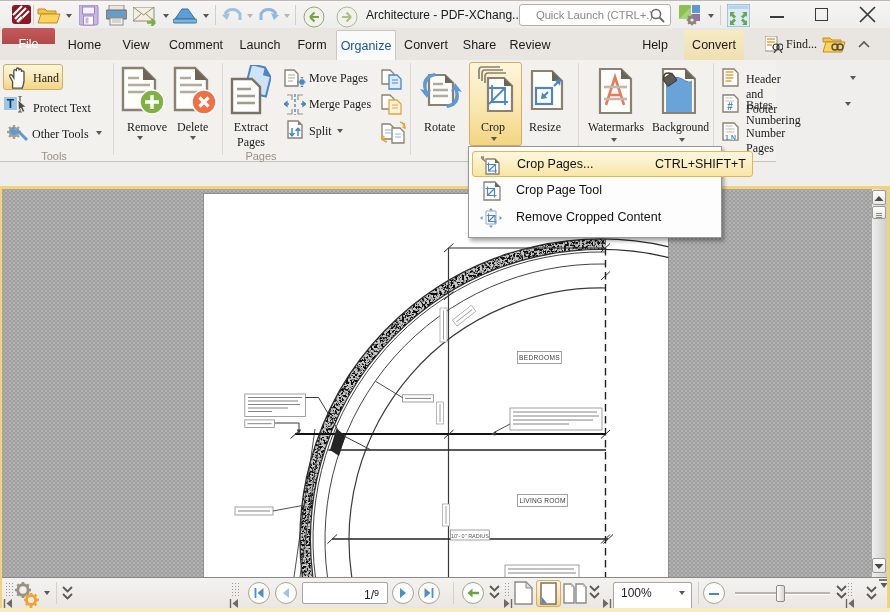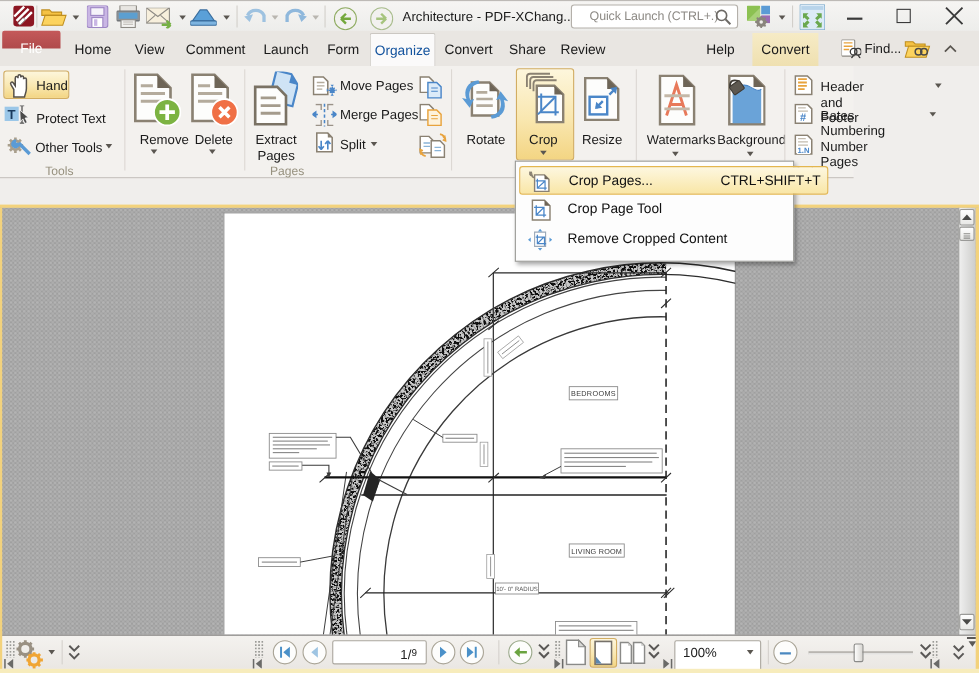--- a/index.html
+++ b/index.html
@@ -13,21 +13,21 @@
 
 #tabrow{position:absolute;left:0;top:28px;width:890px;height:32px;background:#e9e6e2;}
 .rtab{position:absolute;top:2px;height:30px;line-height:30px;font-size:12.5px;color:#1a1a1a;text-align:center;}
 #tab-file{top:0;height:16px;line-height:32px;background:linear-gradient(#c4595a,#b04a4b);color:#fff;border-radius:2px 2px 0 0;}
 #tab-organize{background:#fbfafa;color:#15549e;border:1px solid #cbc7c2;border-bottom:none;border-radius:2px 2px 0 0;}
 #tab-format{background:linear-gradient(#f6ebc6,#efe0b0);}
 
 #ribbon{position:absolute;left:0;top:60px;width:776px;height:102px;background:#f3f1ee;border-bottom:1px solid #c7c3be;}
 .gsep{position:absolute;top:3px;width:1px;height:92px;background:#dcd8d3;}
 .glabel{position:absolute;top:90px;font-size:11px;color:#97917f;width:120px;text-align:center;}
-.btxt{font-size:12px;color:#1a1a1a;}
+.btxt{font-size:12px;color:#1a1a1a;font-family:Liberation Serif, serif;}
 .hl{background:linear-gradient(#fdf6dc,#f9e7b0 55%,#f3d583);border:1px solid #d2ad62;border-radius:3px;}
 .dda{width:0;height:0;border-left:3.5px solid transparent;border-right:3.5px solid transparent;border-top:4px solid #5a5650;}
 
 #doctabs{position:absolute;left:0;top:162px;width:890px;height:26px;background:#4b4947;}
 #dtab{position:absolute;left:2px;top:1px;width:95px;height:25px;background:linear-gradient(#fdf0bf,#f6d47c);border-radius:3px 3px 0 0;font-size:12px;color:#111;line-height:24px;padding-left:9px;}
 #dplus{position:absolute;left:100px;top:4px;width:22px;height:22px;background:#5d5b59;color:#fff;font-size:17px;line-height:21px;text-align:center;}
 #dclose{position:absolute;left:866px;top:0;width:24px;height:26px;text-align:center;border-left:1px solid #6a6866;}
 #yline{position:absolute;left:0;top:186px;width:890px;height:3px;background:#f3d27c;}
 
 #canvas{position:absolute;left:0;top:189px;width:890px;height:388px;background-color:#9f9f9f;background-image:radial-gradient(#b3b3b3 0.9px,rgba(179,179,179,0) 1.5px),radial-gradient(#adadad 0.9px,rgba(173,173,173,0) 1.5px);background-size:4px 4px;background-position:0 0,2px 2px;overflow:hidden;}

